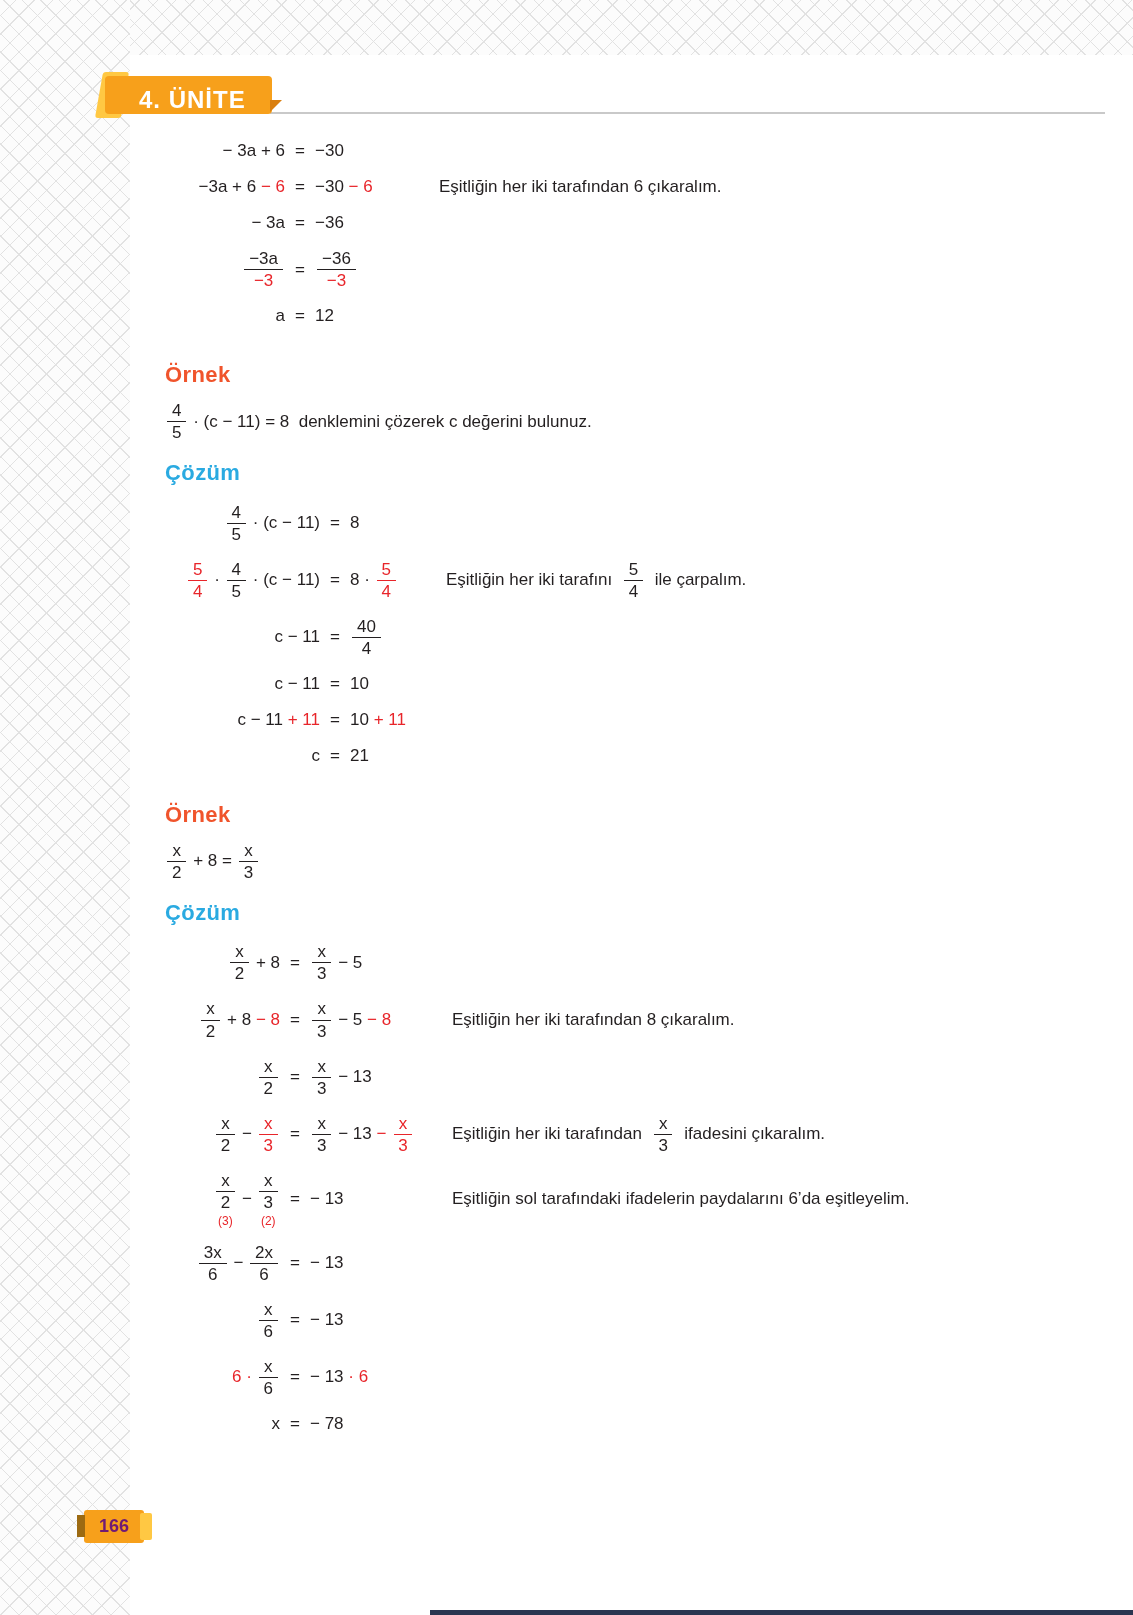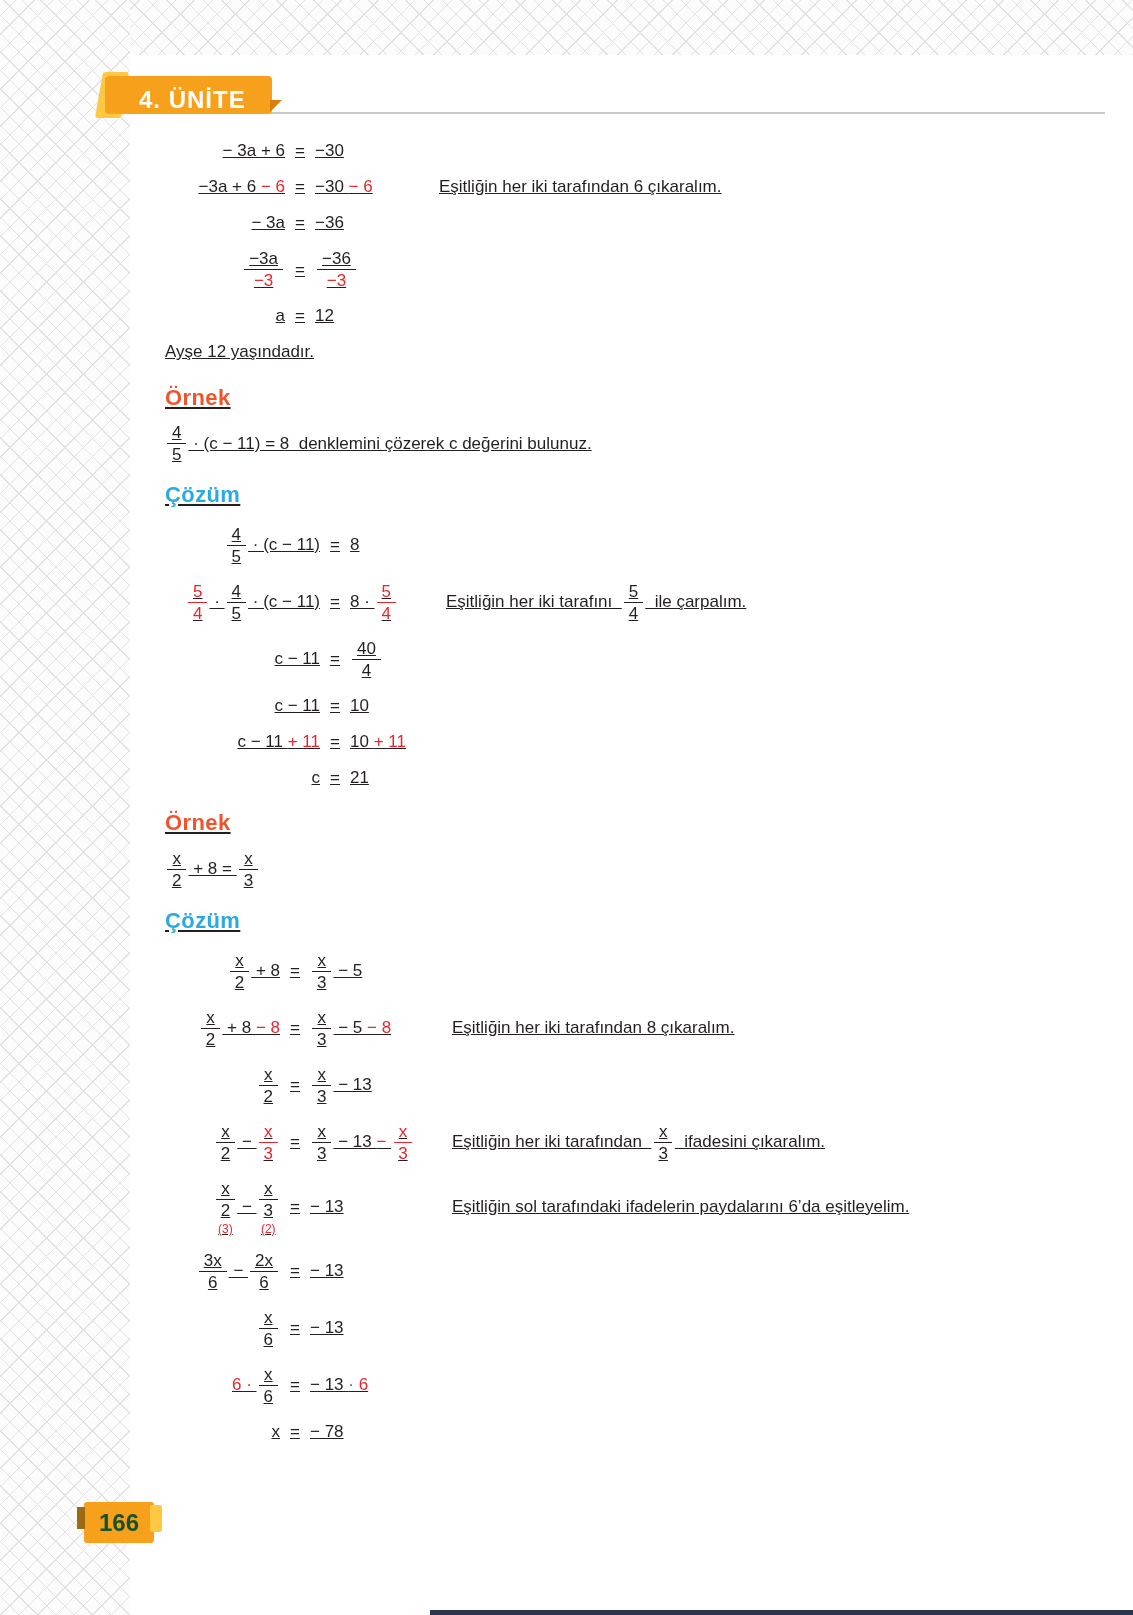--- a/index.html
+++ b/index.html
@@ -42,50 +42,50 @@
     transform:skewX(-10deg);border-radius:3px;z-index:-1;
   }
   .badge-fold{
     position:absolute;right:-10px;bottom:2px;width:0;height:0;
     border-top:12px solid var(--orange-dark);border-right:12px solid transparent;
   }
   .unit-title{color:#fff;font-weight:bold;font-size:24px;letter-spacing:1px;white-space:nowrap;}
   .header-rule{position:absolute;left:165px;right:28px;top:36px;height:2px;background:var(--rule);z-index:-2;}
 
   
-  .content{position:absolute;left:165px;top:126px;right:36px;z-index:2;text-decoration:underline;}
+  .content{position:absolute;left:165px;top:126px;right:36px;z-index:2;}
 
   
   .math-row{display:grid;align-items:center;margin:14px 0;}
   .block-intro .math-row{grid-template-columns:120px 30px 110px 1fr;}
   .block-ex1  .math-row{grid-template-columns:155px 30px 82px 1fr;}
   .block-ex2  .math-row{grid-template-columns:115px 30px 128px 1fr;}
   .lhs{display:flex;align-items:center;justify-content:flex-end;text-align:right;}
   .eq{text-align:center;}
   .rhs{display:flex;align-items:center;}
   .note{display:flex;align-items:center;flex-wrap:wrap;padding-left:14px;}
   .tok{white-space:pre;}
   .c-red{color:var(--red);}
 
   
   .frac{display:inline-flex;flex-direction:column;align-items:center;line-height:1.12;margin:1px 2px;vertical-align:middle;}
   .frac .num{padding:0 5px 1px;border-bottom:1.6px solid currentColor;}
   .frac .den{padding:1px 5px 0;}
   .frac-sub{font-size:12px;color:var(--red);line-height:1;margin-top:3px;}
 
   
-  .h-ornek{color:var(--ornek);font-size:22px;font-weight:bold;letter-spacing:.4px;margin:20px 0 10px;}
+  .h-ornek{color:var(--ornek);font-size:22px;font-weight:bold;letter-spacing:.4px;margin:34px 0 10px;}
   .h-cozum{color:var(--cozum);font-size:22px;font-weight:bold;letter-spacing:.4px;margin:16px 0 10px;}
   .problem{display:flex;align-items:center;flex-wrap:wrap;margin:6px 0 8px;}
   .closing{margin:6px 0 0;}
 
   
   .page-badge{
     position:absolute;left:84px;bottom:72px;z-index:3;
-    background:var(--orange);color:#14532d;font-weight:bold;font-size:24px;
+    background:var(--orange);color:#701a75;font-weight:bold;font-size:18px;
     padding:5px 15px;border-radius:3px;
   }
   .page-badge::before{
     content:"";position:absolute;left:-7px;top:5px;width:8px;height:22px;background:#9c6a12;z-index:-1;
   }
   .page-badge::after{
     content:"";position:absolute;right:-8px;top:3px;width:12px;height:27px;background:var(--yellow);z-index:-1;border-radius:2px;
   }
   .bottom-rule{position:absolute;left:430px;right:0;bottom:0;height:5px;background:var(--navy);}
 </style>
@@ -160,21 +160,20 @@
         <div class="lhs">
           <span class="tok">a</span>
         </div>
         <div class="eq">=</div>
         <div class="rhs">
           <span class="tok">12</span>
         </div>
         <div class="note"></div>
       </div>
     </section>
-  <p class="closing">Ayşe 12 yaşındadır.</p>
 
   <h2 class="h-ornek">Örnek</h2>
   <div class="problem">
       <span class="frac">
         <span class="num">4</span>
         <span class="den">5</span>
       </span>
       <span class="tok"> · (c − 11) = 8  denklemini çözerek c değerini bulunuz.</span>
     </div>
   <h2 class="h-cozum">Çözüm</h2>

